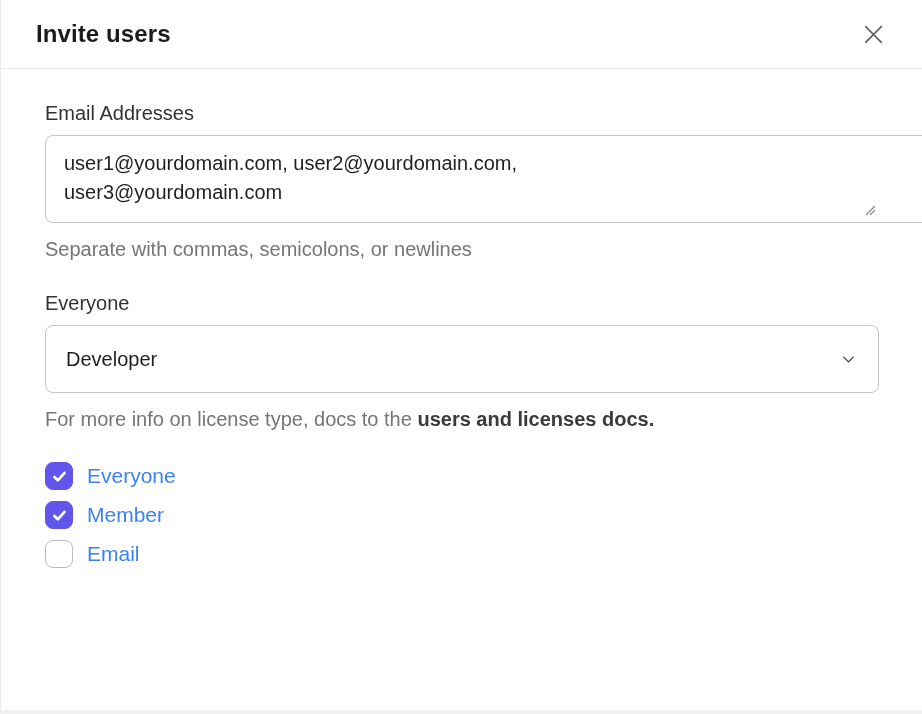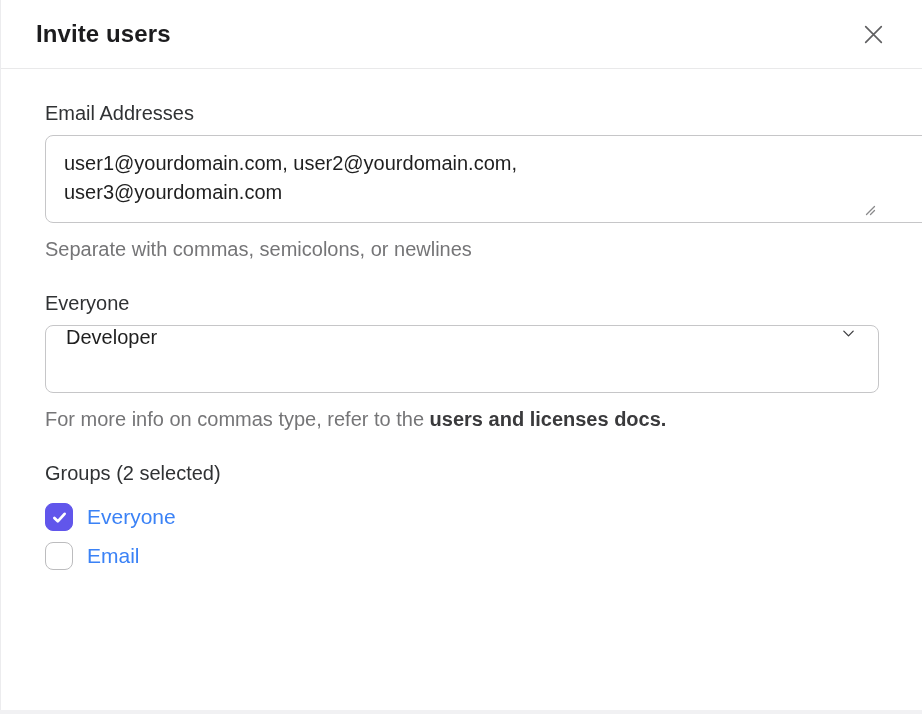--- a/index.html
+++ b/index.html
@@ -90,20 +90,21 @@
     cursor: pointer;
   }
   .section { margin-top: 28px; }
   .select-box {
     width: 834px;
     height: 68px;
     border: 1px solid #c6c6c8;
     border-radius: 8px;
     background: #fff;
     display: flex;
+    align-items: center;
     justify-content: space-between;
     padding: 0 22px 0 20px;
     cursor: pointer;
   }
   .select-value {
     font-size: 20px;
     color: #1f1f1f;
   }
   .groups-label { margin-bottom: 18px; }
   .checkbox-row {
@@ -174,37 +175,46 @@
     <div class="section">
       <label class="field-label">Everyone</label>
       <div class="select-box">
         <span class="select-value">Developer</span>
         <span style="display:flex;">
           <svg width="15" height="15" viewBox="0 0 16 16" fill="none">
             <path d="M3 5.5 L8 10.5 L13 5.5" stroke="#3d3d3f" stroke-width="1.4" stroke-linecap="round" stroke-linejoin="round"></path>
           </svg>
         </span>
       </div>
-      <div class="helper"><span>For more info on commas type, refer to the </span><a class="link">users and licenses docs.</a></div>
+      <div class="helper"><span>For more info on license type, docs to the </span><a class="link">users and licenses docs.</a></div>
     </div>
 
     <div class="section">
-      <label class="field-label groups-label">Groups (2 selected)</label>
 
       <div class="checkbox-row">
         <span class="checkbox checked">
           <span style="display:flex;">
             <svg width="17" height="17" viewBox="0 0 16 16" fill="none">
               <path d="M3.2 8.4 L6.4 11.6 L12.8 4.6" stroke="#ffffff" stroke-width="2.6" stroke-linecap="round" stroke-linejoin="round"></path>
             </svg>
           </span>
         </span>
         <span class="checkbox-label">Everyone</span>
       </div>
 
+      <div class="checkbox-row">
+        <span class="checkbox checked">
+          <span style="display:flex;">
+            <svg width="17" height="17" viewBox="0 0 16 16" fill="none">
+              <path d="M3.2 8.4 L6.4 11.6 L12.8 4.6" stroke="#ffffff" stroke-width="2.6" stroke-linecap="round" stroke-linejoin="round"></path>
+            </svg>
+          </span>
+        </span>
+        <span class="checkbox-label">Member</span>
+      </div>
 
       <div class="checkbox-row">
         <span class="checkbox">
           <span style="display:flex;">
             
           </span>
         </span>
         <span class="checkbox-label">Email</span>
       </div>
 

